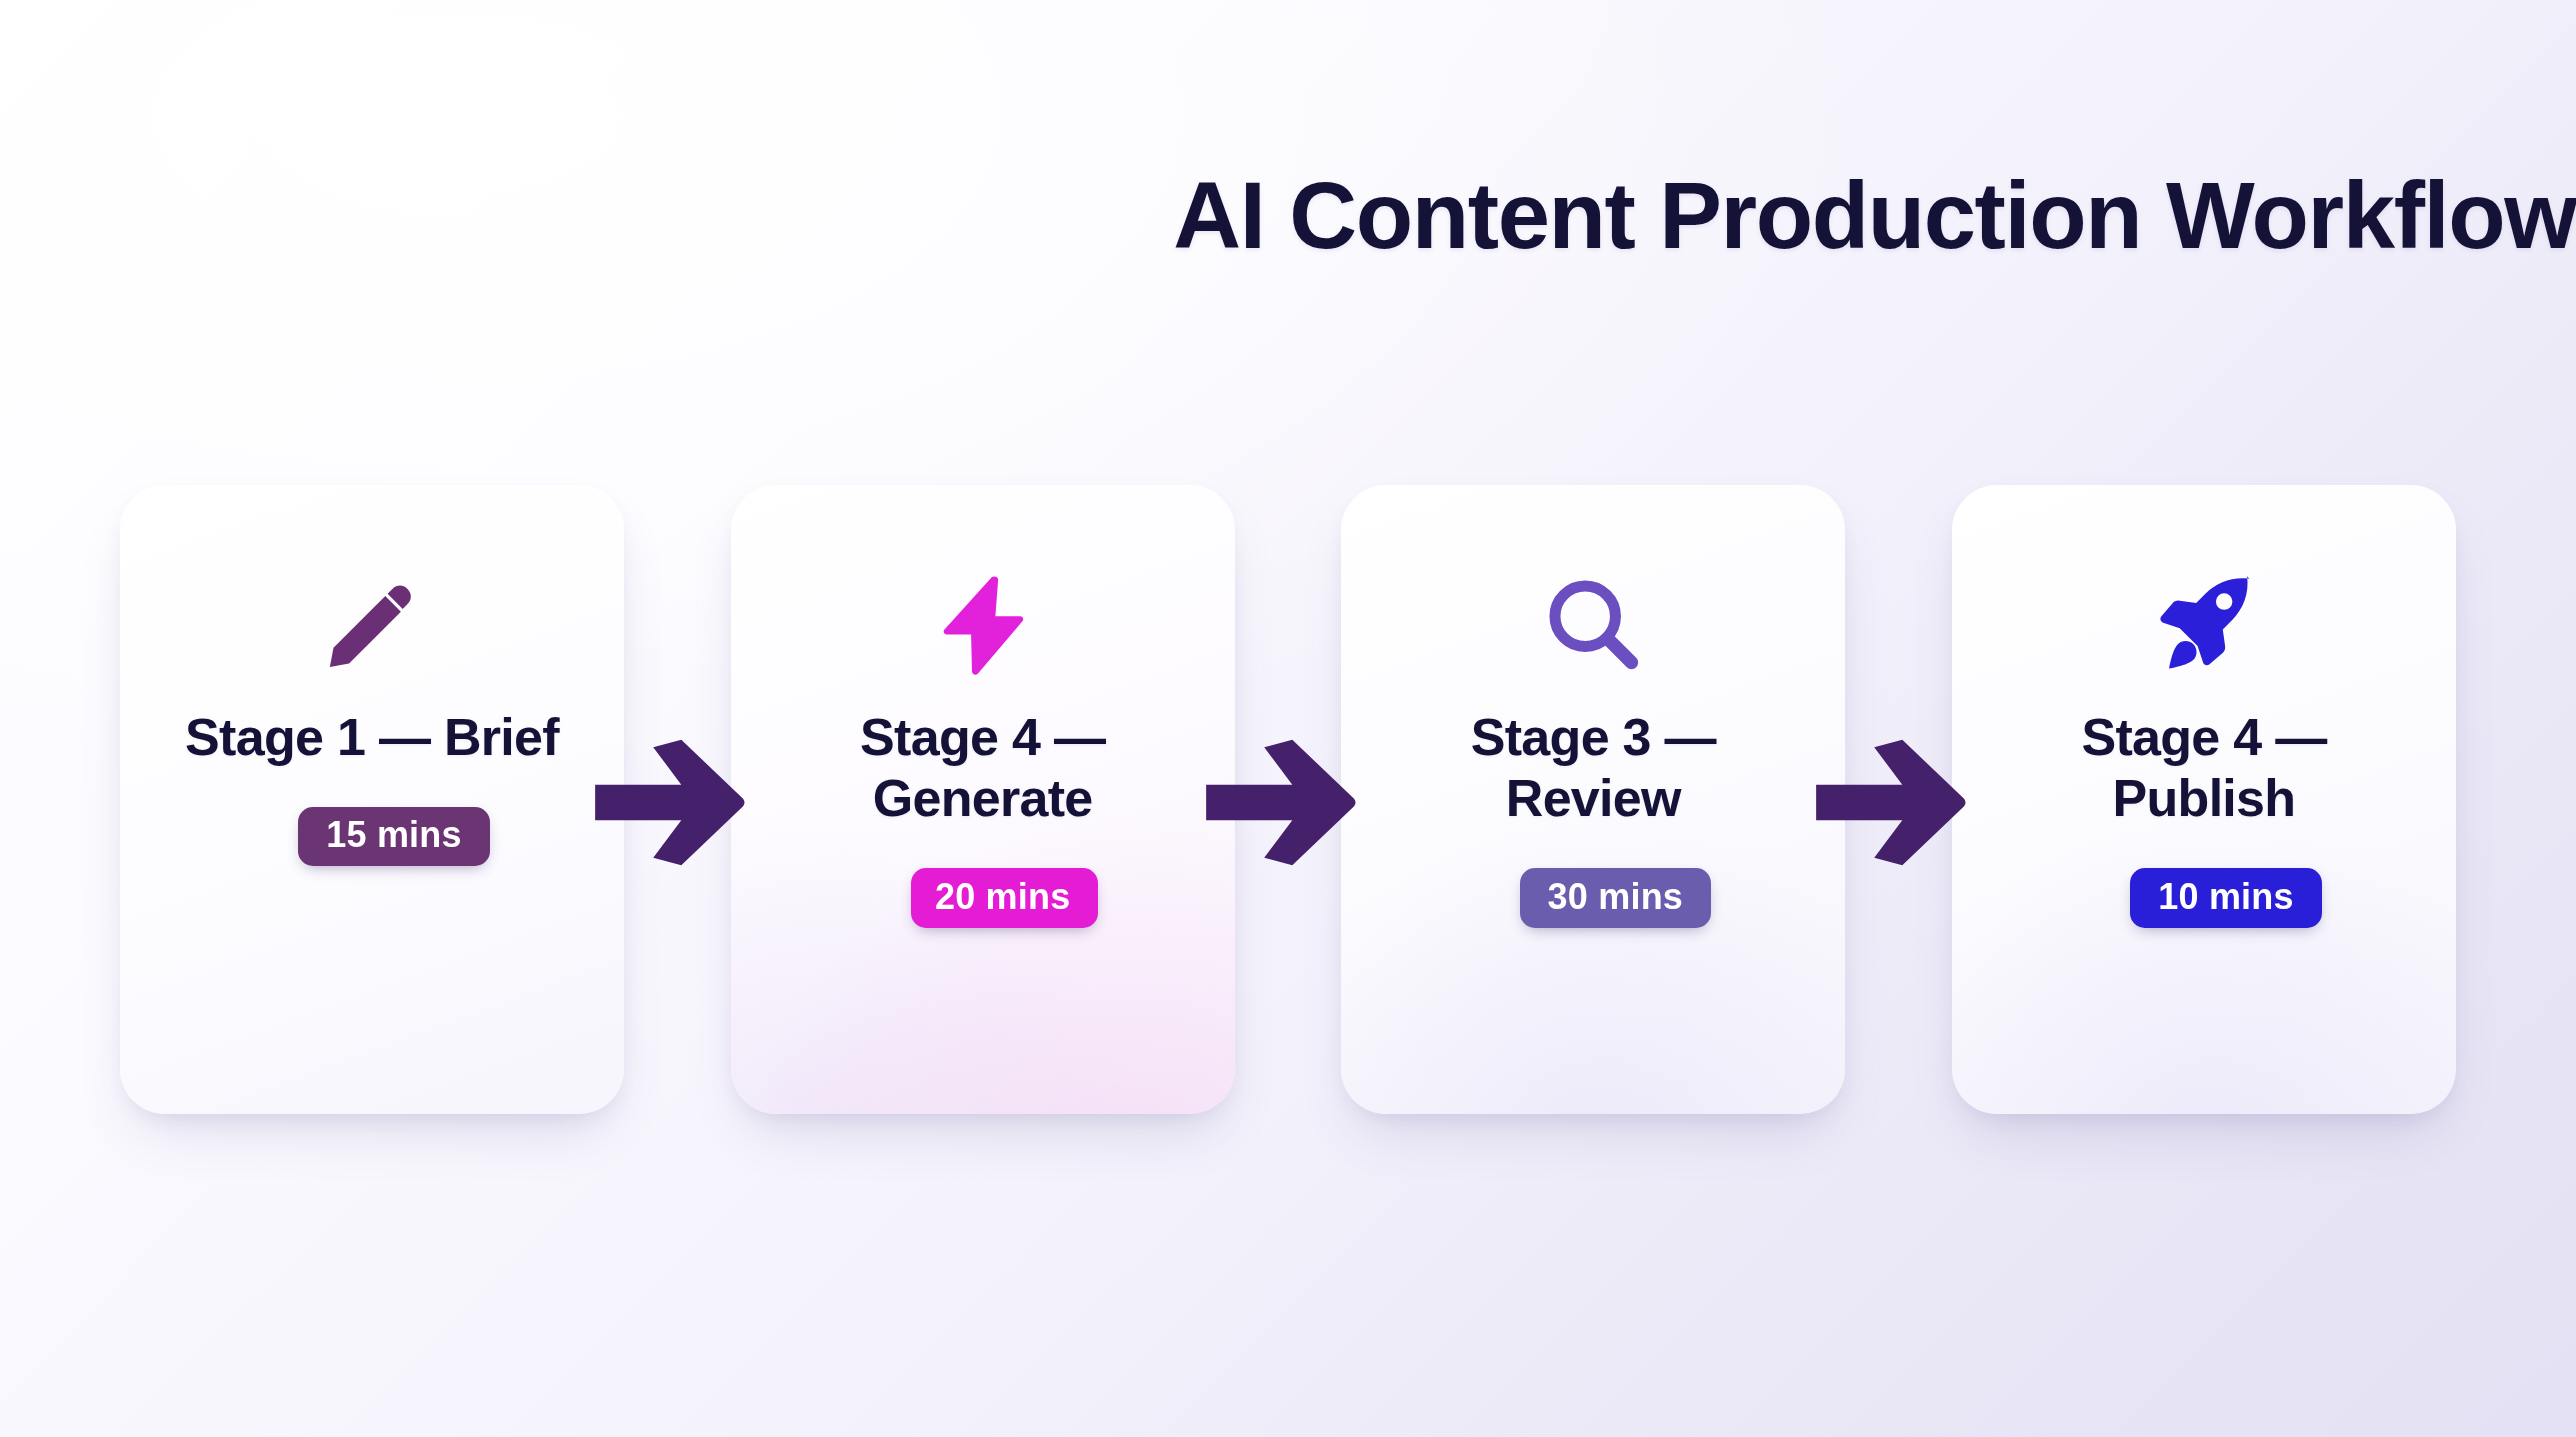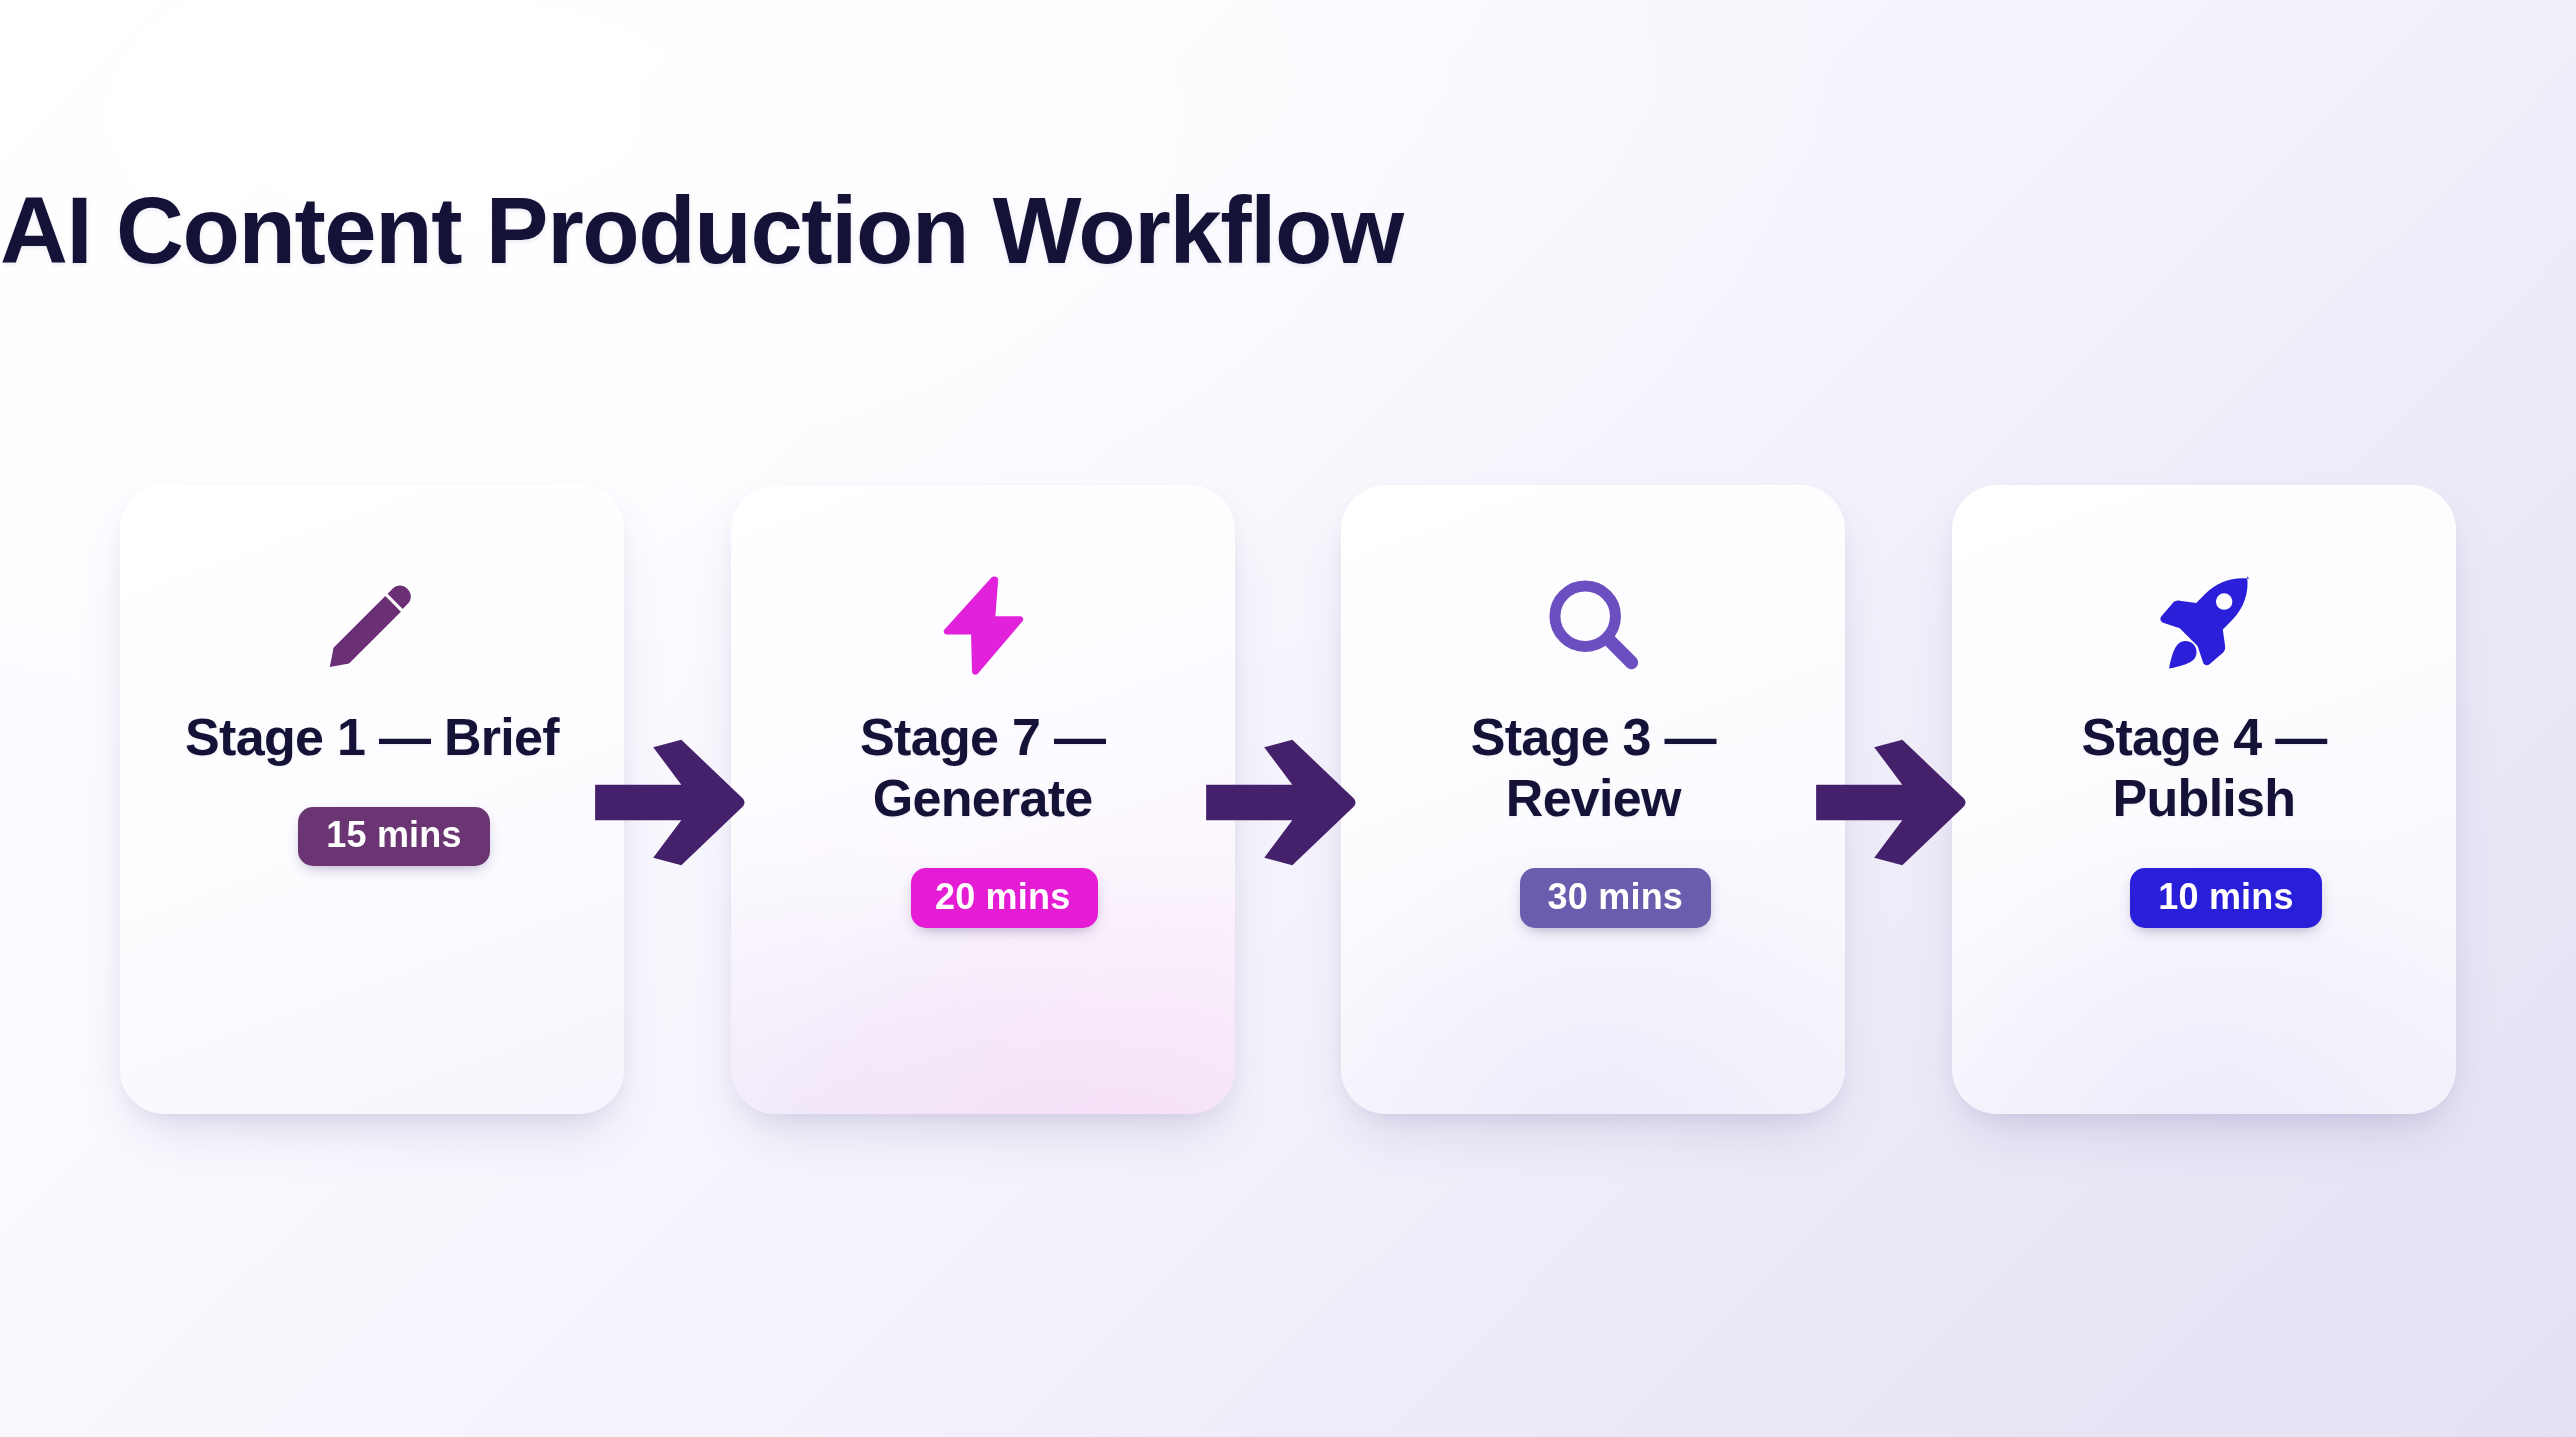--- a/index.html
+++ b/index.html
@@ -15,24 +15,24 @@
     font-family: "Liberation Sans", sans-serif;
     background:
       radial-gradient(ellipse 90% 80% at 18% 8%, #ffffff 0%, rgba(255,255,255,0) 62%),
       linear-gradient(135deg, #fefeff 0%, #fbfaff 28%, #f3f1fb 58%, #e9e6f6 82%, #e3e1f3 100%);
     position: relative;
   }
 
   
   .title-wrap {
     position: absolute;
-    top: 182px;
+    top: 167px;
     left: 0;
     width: 100%;
-    text-align: left;
+    text-align: right;
   }
   .page-title {
     font-size: 94px;
     font-weight: 700;
     letter-spacing: -1.4px;
     color: #141237;
     line-height: 1.05;
     text-shadow: 0 1.9px 4.7px rgba(120,110,180,0.14);
   }
 
@@ -143,21 +143,21 @@
     <div class="stage-label">Stage 1 — Brief</div>
     <div class="stage-badge" style="background:#6B3573;">15 mins</div>
   </div>
 
   <div class="stage-card tint-pink">
     <div class="stage-icon">
       <svg width="110" height="110" viewBox="0 0 24 24" aria-hidden="true">
         <path fill="#E221DB" d="M13.9 1.8L3.6 13.2c-.4.4-.1 1.1.5 1.1h5.3L9.6 22.4c.1.7 1 .9 1.4.3l9.6-11.3c.4-.4.1-1.1-.5-1.1h-5.4l.6-7.9c.1-.7-.9-1-1.4-.6z"></path>
       </svg>
     </div>
-    <div class="stage-label">Stage 7 — Generate</div>
+    <div class="stage-label">Stage 4 — Generate</div>
     <div class="stage-badge" style="background:#E41DD4;padding-left:24px;">20 mins</div>
   </div>
 
   <div class="stage-card tint-cool">
     <div class="stage-icon">
       <svg width="110" height="110" viewBox="0 0 24 24" aria-hidden="true">
         <circle cx="10.3" cy="10.3" r="6.6" fill="none" stroke="#6B4FC0" stroke-width="2.4"></circle>
         <line x1="15.2" y1="15.2" x2="20.4" y2="20.4" stroke="#6B4FC0" stroke-width="2.9" stroke-linecap="round"></line>
       </svg>
     </div>

